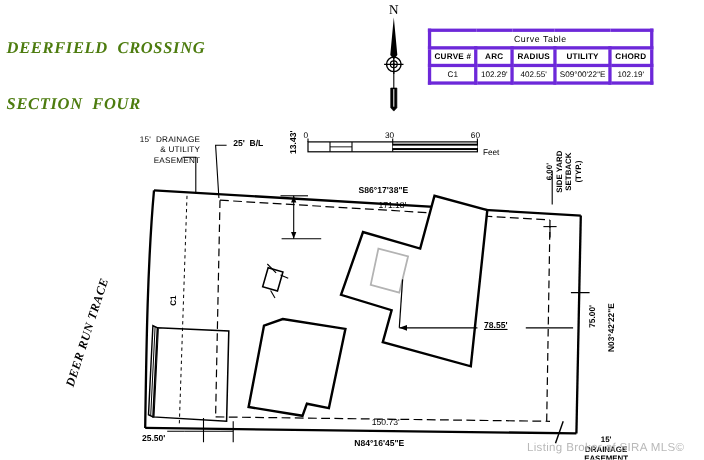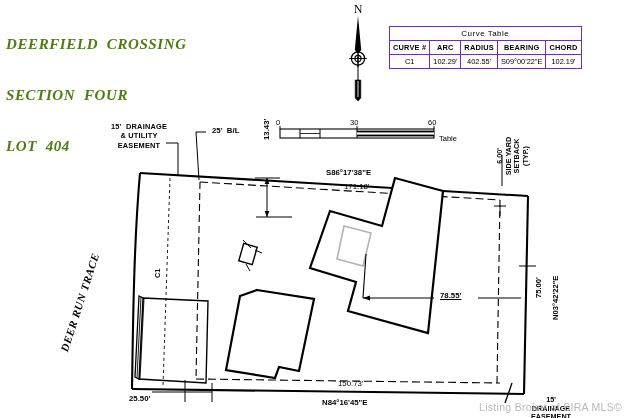--- a/index.html
+++ b/index.html
@@ -38,21 +38,21 @@
     position: absolute;
     left: 389px;
     top: 26px;
     border-collapse: collapse;
     font-size: 7.4px;
     font-family: "Liberation Sans", sans-serif;
     color: #000;
     background: #fff;
   }
   #curve-table td, #curve-table th {
-    border: 1px solid #6d28d9;
+    border: 3px solid #6d28d9;
     text-align: center;
     padding: 2px 3px;
     font-weight: normal;
     white-space: nowrap;
   }
   #curve-table .tbl-title {
     font-size: 8px;
     padding: 2px 3px;
     letter-spacing: 0.5px;
   }
@@ -112,22 +112,22 @@
     position: absolute;
     font-size: 7.6px;
     color: #000;
     white-space: pre;
     line-height: 9.2px;
   }
 
   #lbl-easement {
     left: 96px; top: 122px;
     width: 86px;
-    text-align: center;
-    font-weight: bold;
+    text-align: right;
+    font-weight: normal;
     font-size: 7.4px;
     line-height: 9.4px;
     letter-spacing: 0.2px;
   }
   #lbl-bl {
     left: 212px; top: 126px;
     font-weight: bold;
     font-size: 7.8px;
   }
   #lbl-1343 {
@@ -231,21 +231,20 @@
   }
 </style>
 </head>
 <body>
 
 <div id="plat-page">
 
   <div id="title-block">
     <div>DEERFIELD  CROSSING</div>
     <div>SECTION  FOUR</div>
-    <div>LOT  404</div>
   </div>
 
   <div id="north-arrow">
     <div class="n-letter">N</div>
     <svg width="44" height="100" viewBox="0 0 44 100">
 
       <polygon points="22,14 25.2,48 22,52 18.8,48" fill="#000"></polygon>
 
       <line x1="22" y1="52" x2="22" y2="78" stroke="#000" stroke-width="1"></line>
 
@@ -262,38 +261,38 @@
 
   <table id="curve-table">
     <tbody>
       <tr>
         <td class="tbl-title" colspan="5">Curve  Table</td>
       </tr>
       <tr>
         <td class="hdr">CURVE  #</td>
         <td class="hdr">ARC</td>
         <td class="hdr">RADIUS</td>
-        <td class="hdr">BEARING</td>
+        <td class="hdr">UTILITY</td>
         <td class="hdr">CHORD</td>
       </tr>
       <tr>
         <td>C1</td>
         <td>102.29'</td>
         <td>402.55'</td>
         <td>S09°00'22"E</td>
         <td>102.19'</td>
       </tr>
     </tbody>
   </table>
 
   <div id="scale-bar">
     <div class="sb-num" style="left:0px;">0</div>
     <div class="sb-num" style="left:74px;text-align:center;">30</div>
     <div class="sb-num" style="left:152px;">60</div>
-    <div class="sb-feet">Table</div>
+    <div class="sb-feet">Feet</div>
     <svg width="182" height="30" viewBox="0 0 182 30">
 
       <rect x="4" y="11" width="154" height="9" fill="#ffffff" stroke="#000" stroke-width="1.1"></rect>
 
       <line x1="24" y1="11" x2="24" y2="20" stroke="#000" stroke-width="1"></line>
       <line x1="44" y1="11" x2="44" y2="20" stroke="#000" stroke-width="1"></line>
       <line x1="24" y1="15.5" x2="44" y2="15.5" stroke="#000" stroke-width="0.8"></line>
       <line x1="81" y1="11" x2="81" y2="20" stroke="#000" stroke-width="1"></line>
 
       <rect x="81" y="12.6" width="77" height="5.8" fill="#000"></rect>

